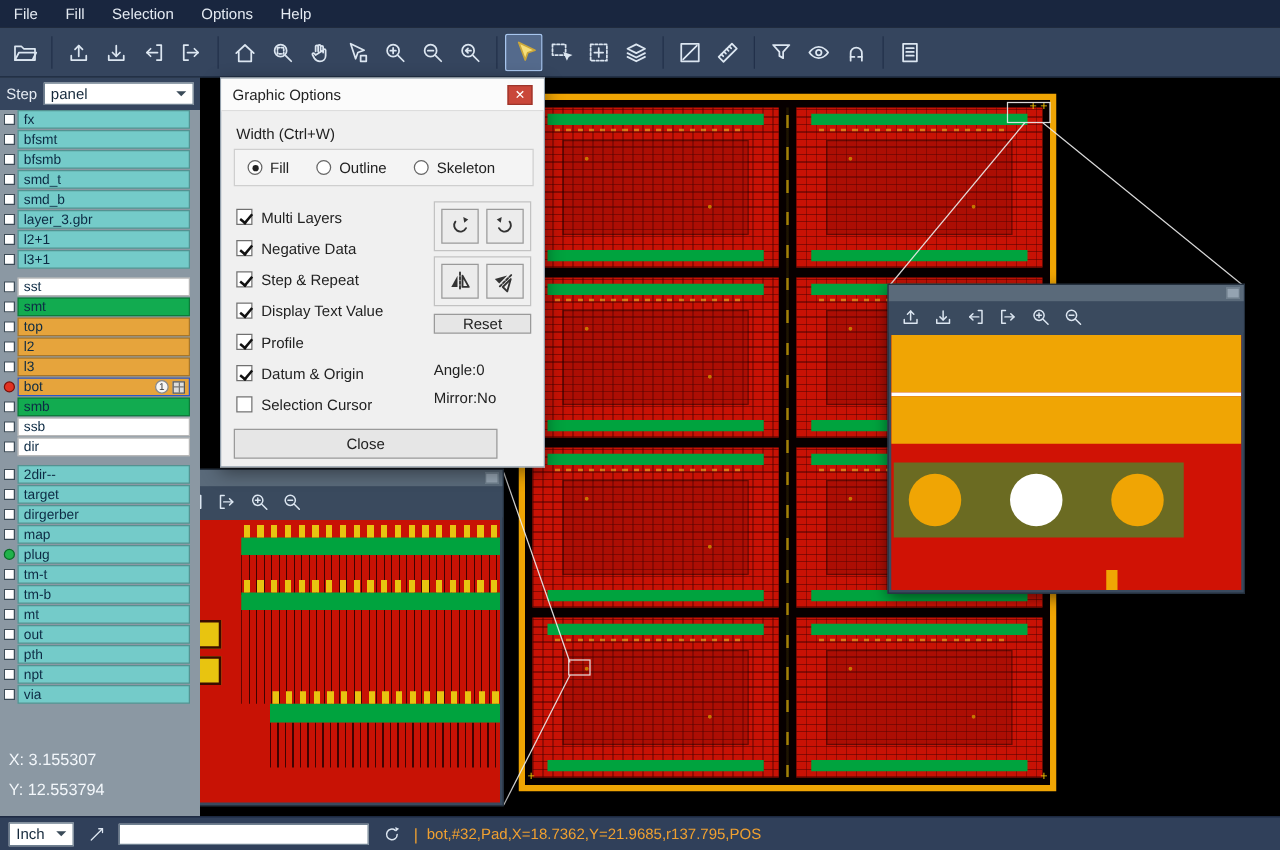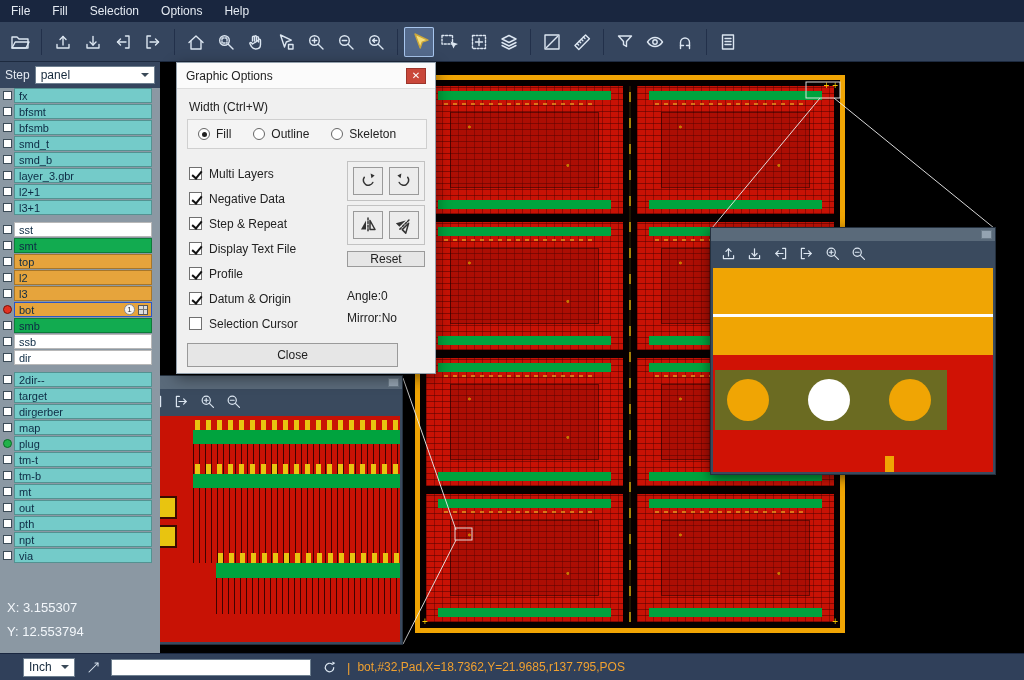--- a/index.html
+++ b/index.html
@@ -120,21 +120,21 @@
     border-right:2px solid #111;border-bottom:2px solid #111;transform:rotate(40deg)}
   .gbox{position:absolute;left:170px;width:78px;height:40px;border:1px solid #c2c2c2;
     display:flex;gap:6px;align-items:center;justify-content:center}
   .dsq{width:30px;height:28px;background:#ececec;border:1px solid #9a9a9a;display:flex;
     align-items:center;justify-content:center}
   .dbtn{position:absolute;background:#e6e6e6;border:1px solid #9a9a9a;display:flex;
     align-items:center;justify-content:center;font-size:12px;color:#222}
 
   
   .statusbar{position:absolute;left:0;right:0;bottom:0;height:27px;background:#30405a;
-    border-top:1px solid #1a2740;display:flex;align-items:center;padding:0 23px;gap:7px;z-index:7}
+    border-top:1px solid #1a2740;display:flex;align-items:center;padding:0 7px;gap:7px;z-index:7}
   .unit{width:52px;height:19px;background:#fff;border:1px solid #6f8090;display:flex;
     align-items:center;font-size:12px;color:#15293c;padding:0 5px}
   .unit .arr{margin-left:auto;width:0;height:0;border:4px solid transparent;border-top-color:#3a4a58;transform:translateY(2px)}
   .pbtn{width:22px;height:19px;display:flex;align-items:center;justify-content:center}
   .pbtn svg{width:15px;height:15px}
   .sinput{width:200px;height:17px;background:#fff;border:1px solid #6f8090;font-size:11px;padding:0 4px;
     font-family:"Liberation Sans",sans-serif}
   .rbtn{width:22px;height:20px;display:flex;align-items:center;justify-content:center}
   .rbtn svg{width:17px;height:17px}
   .osep{color:#f0a030;font-size:13px}
@@ -819,21 +819,21 @@
         <div class="chkrow">
           <span class="chk on"></span>
           <span>Negative Data</span>
         </div>
         <div class="chkrow">
           <span class="chk on"></span>
           <span>Step &amp; Repeat</span>
         </div>
         <div class="chkrow">
           <span class="chk on"></span>
-          <span>Display Text File</span>
+          <span>Display Text Value</span>
         </div>
         <div class="chkrow">
           <span class="chk on"></span>
           <span>Profile</span>
         </div>
         <div class="chkrow">
           <span class="chk on"></span>
           <span>Datum &amp; Origin</span>
         </div>
         <div class="chkrow">

